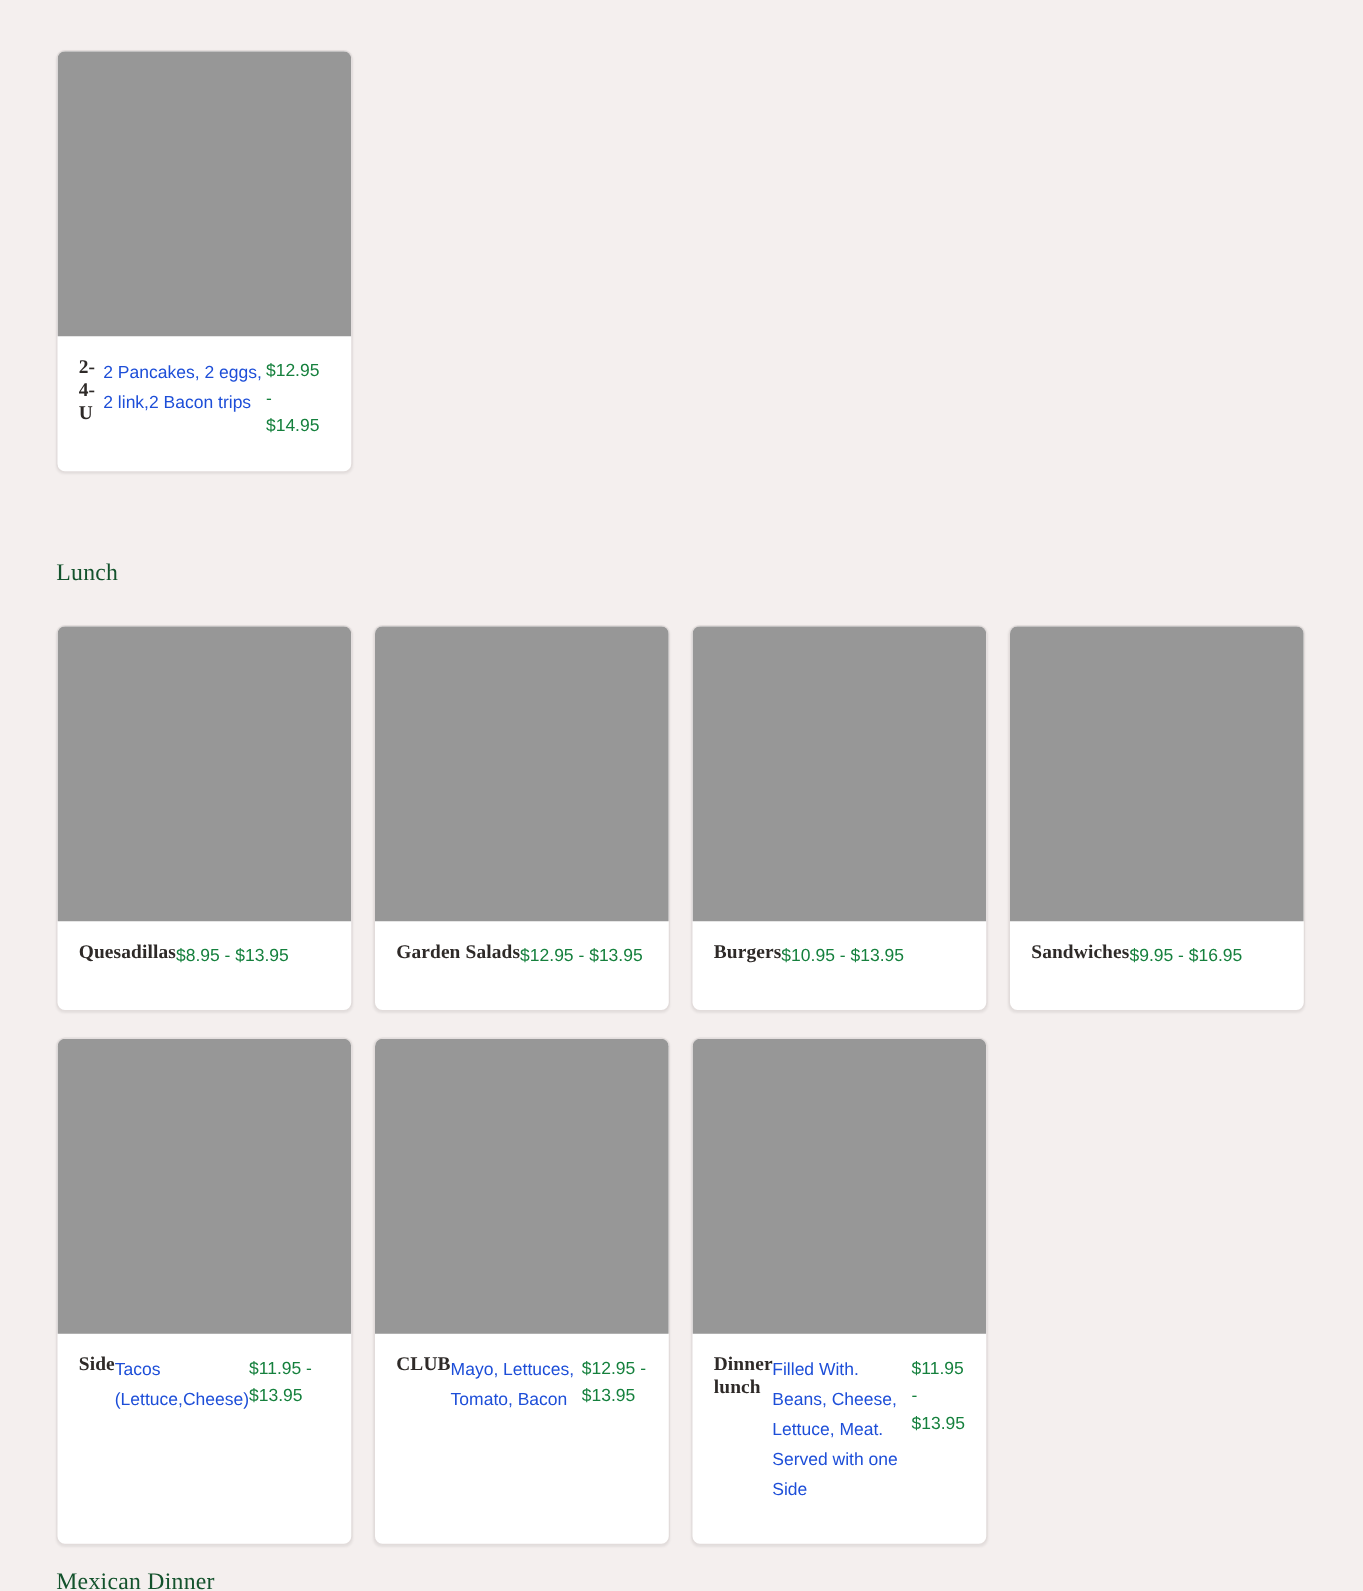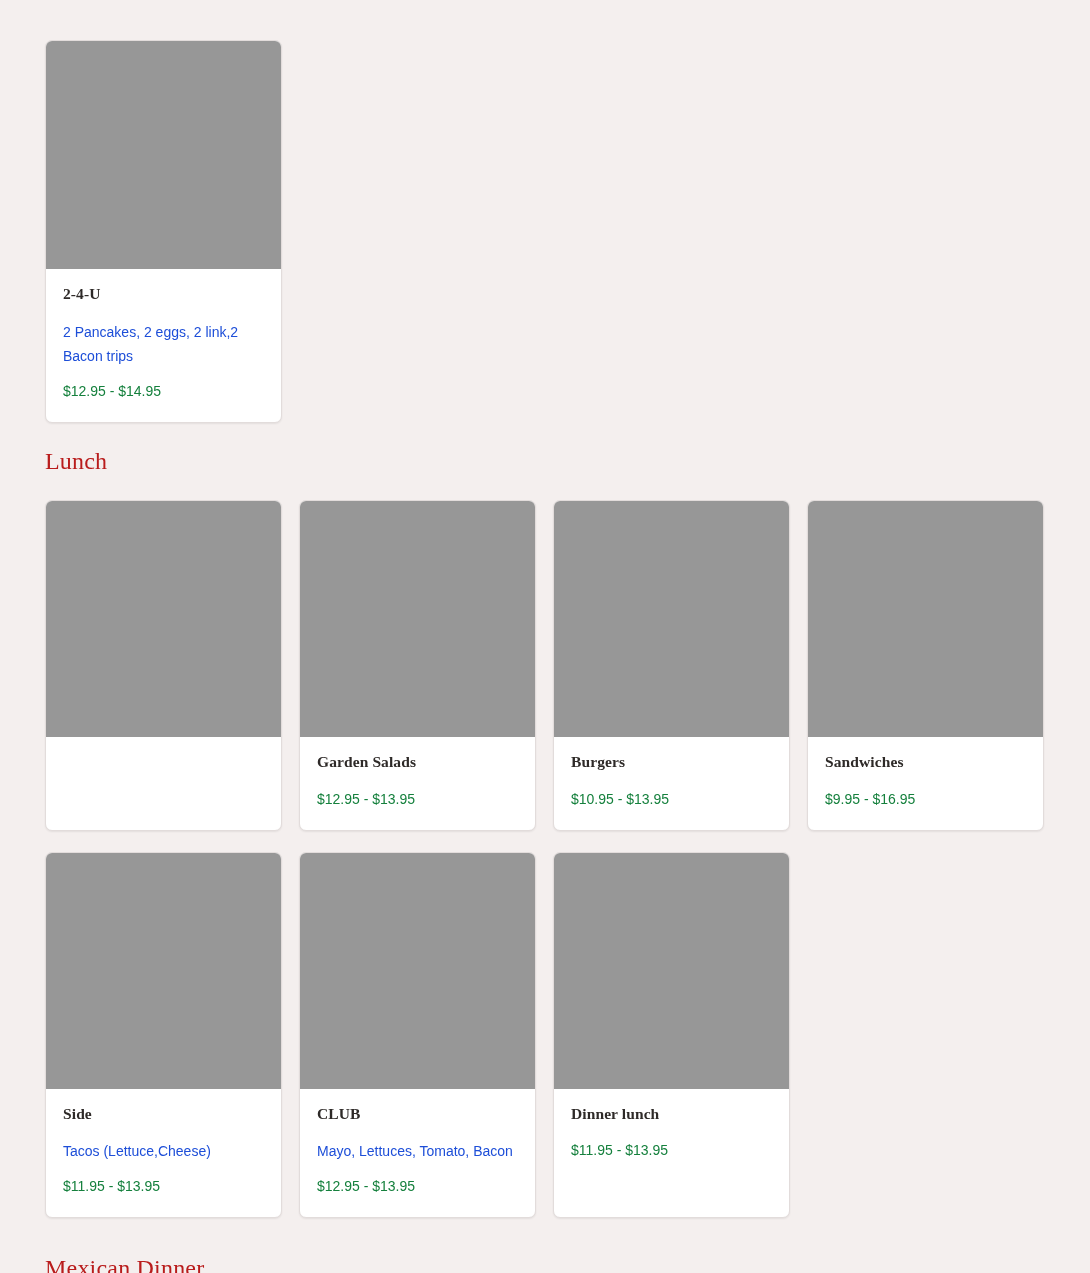--- a/index.html
+++ b/index.html
@@ -45,21 +45,21 @@
   .card-thumb {
     width: 100%;
     height: 228px;
     background: #979797;
     flex: none;
   }
 
   .card-body {
     padding: 16px 17px 20px 17px;
     display: flex;
-    flex-direction: column;
+    flex-direction: row;
     flex: 1 1 auto;
   }
 
   .card-title {
     font-family: "Liberation Serif", serif;
     font-weight: bold;
     font-size: 15.5px;
     color: #2e2a28;
     letter-spacing: 0.1px;
     line-height: 1.2;
@@ -79,23 +79,23 @@
     font-family: "Liberation Sans", sans-serif;
     font-size: 14px;
     color: #15803d;
     line-height: 22px;
     margin-top: 0;
   }
 
   
   .section-heading {
     font-family: "Liberation Serif", serif;
-    font-size: 24px;
+    font-size: 19px;
     font-weight: normal;
-    color: #b91c1c;
+    color: #14532d;
     padding: 0 45px;
     letter-spacing: 0.2px;
   }
 
   .lunch-heading-wrap {
     position: absolute;
     top: 448px;
     left: 0;
     width: 1090px;
   }
@@ -143,20 +143,25 @@
   </div>
 
   <div class="lunch-heading-wrap">
     <h2 class="section-heading">Lunch</h2>
   </div>
 
   <div class="lunch-grid-wrap">
     <div class="grid">
       <div class="card">
         <div class="card-thumb"></div>
+        <div class="card-body">
+          <div class="card-title">Quesadillas</div>
+
+          <div class="card-price">$8.95 - $13.95</div>
+        </div>
       </div>
       <div class="card">
         <div class="card-thumb"></div>
         <div class="card-body">
           <div class="card-title">Garden Salads</div>
 
           <div class="card-price">$12.95 - $13.95</div>
         </div>
       </div>
       <div class="card">
@@ -189,20 +194,21 @@
         <div class="card-body">
           <div class="card-title">CLUB</div>
           <div class="card-desc">Mayo, Lettuces, Tomato, Bacon</div>
           <div class="card-price">$12.95 - $13.95</div>
         </div>
       </div>
       <div class="card">
         <div class="card-thumb"></div>
         <div class="card-body">
           <div class="card-title">Dinner lunch</div>
+          <div class="card-desc">Filled With. Beans, Cheese, Lettuce, Meat. Served with one Side</div>
           <div class="card-price">$11.95 - $13.95</div>
         </div>
       </div>
     </div>
   </div>
 
   <div class="mexican-heading-wrap">
     <h2 class="section-heading">Mexican Dinner</h2>
   </div>
 

